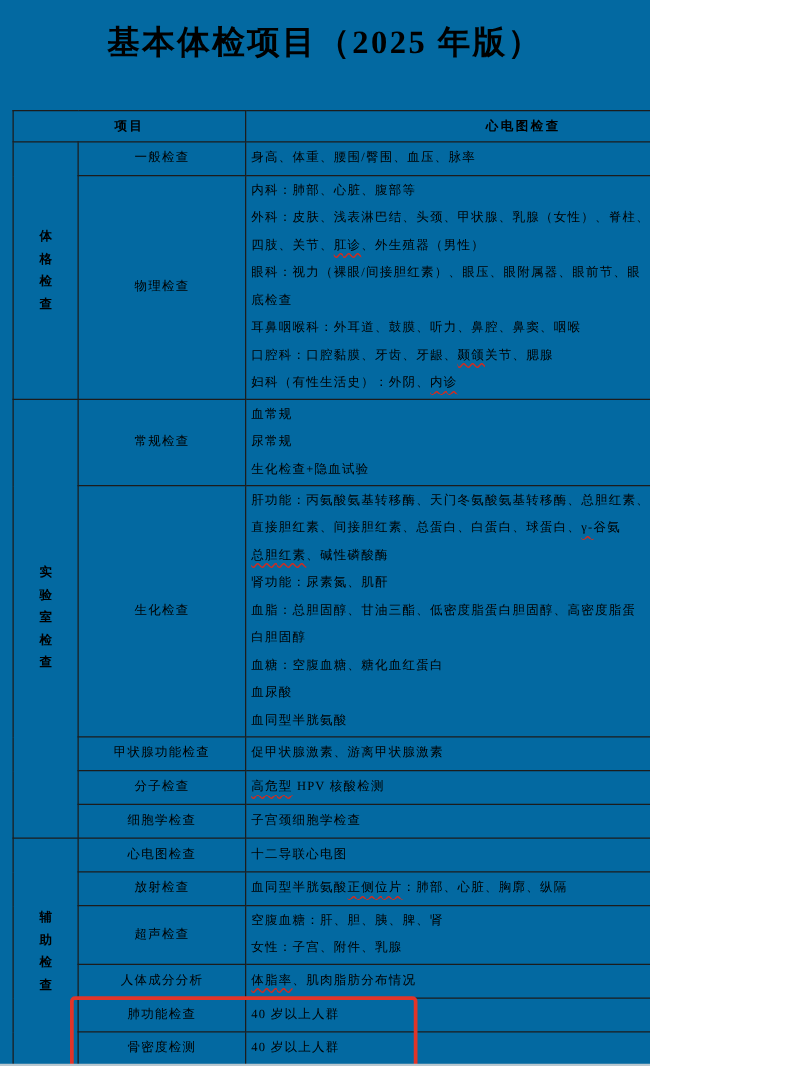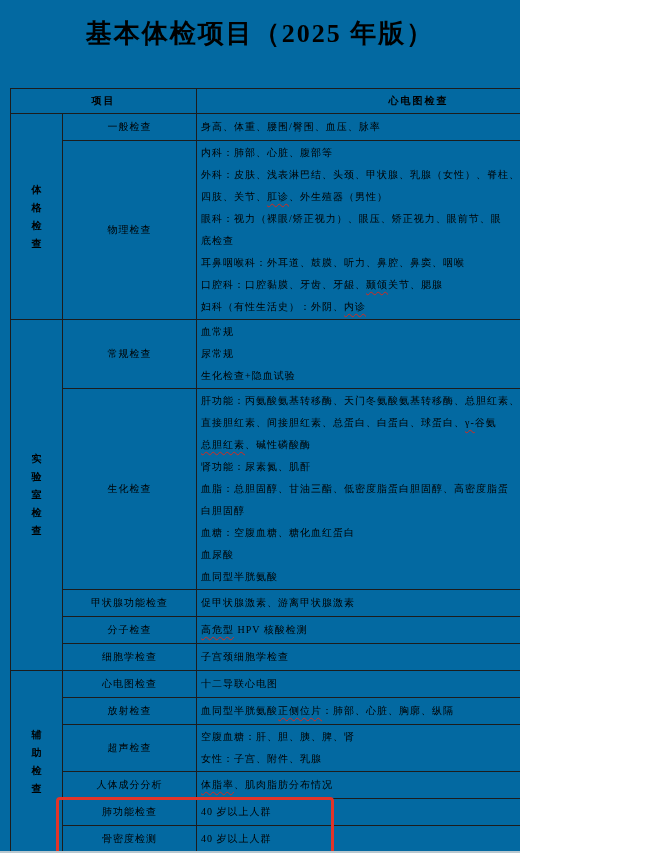--- a/index.html
+++ b/index.html
@@ -113,21 +113,21 @@
           <td class="content-cell">
             <div class="line"><span>身高、体重、腰围/臀围、血压、脉率</span></div>
           </td>
         </tr>
         <tr>
           <td class="item-cell">物理检查</td>
           <td class="content-cell">
             <div class="line"><span>内科：肺部、心脏、腹部等</span></div>
             <div class="line"><span>外科：皮肤、浅表淋巴结、头颈、甲状腺、乳腺（女性）、脊柱、</span></div>
             <div class="line"><span>四肢、关节、</span><span class="squiggle">肛诊</span><span>、外生殖器（男性）</span></div>
-            <div class="line"><span>眼科：视力（裸眼/矫正视力）、眼压、矫正视力、眼前节、眼</span></div>
+            <div class="line"><span>眼科：视力（裸眼/间接胆红素）、眼压、眼附属器、眼前节、眼</span></div>
             <div class="line"><span>底检查</span></div>
             <div class="line"><span>耳鼻咽喉科：外耳道、鼓膜、听力、鼻腔、鼻窦、咽喉</span></div>
             <div class="line"><span>口腔科：口腔黏膜、牙齿、牙龈、</span><span class="squiggle">颞颌</span><span>关节、腮腺</span></div>
             <div class="line"><span>妇科（有性生活史）：外阴、</span><span class="squiggle">内诊</span></div>
           </td>
         </tr>
         <tr>
           <td class="section-cell" rowspan="5">
             <div>实</div>
             <div>验</div>

